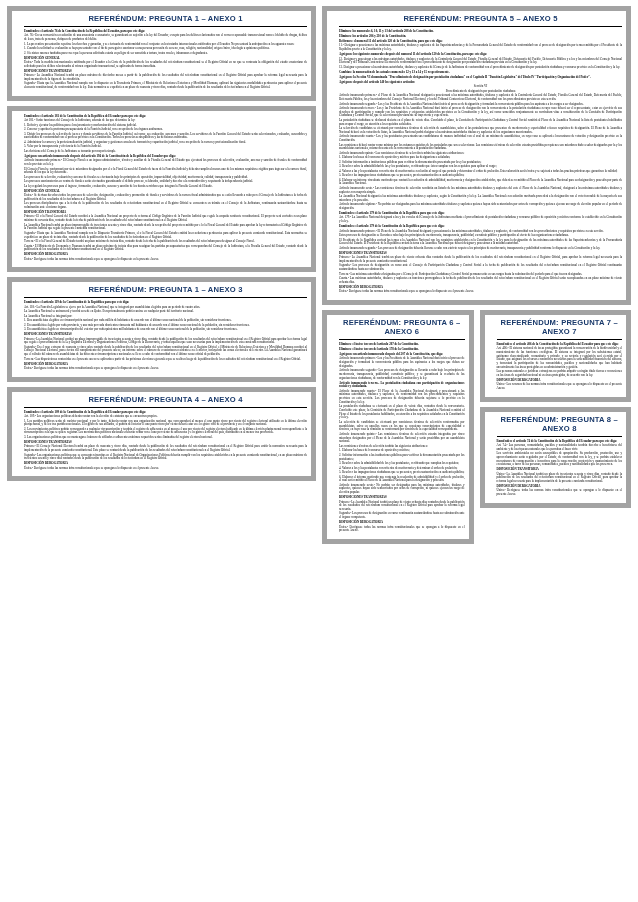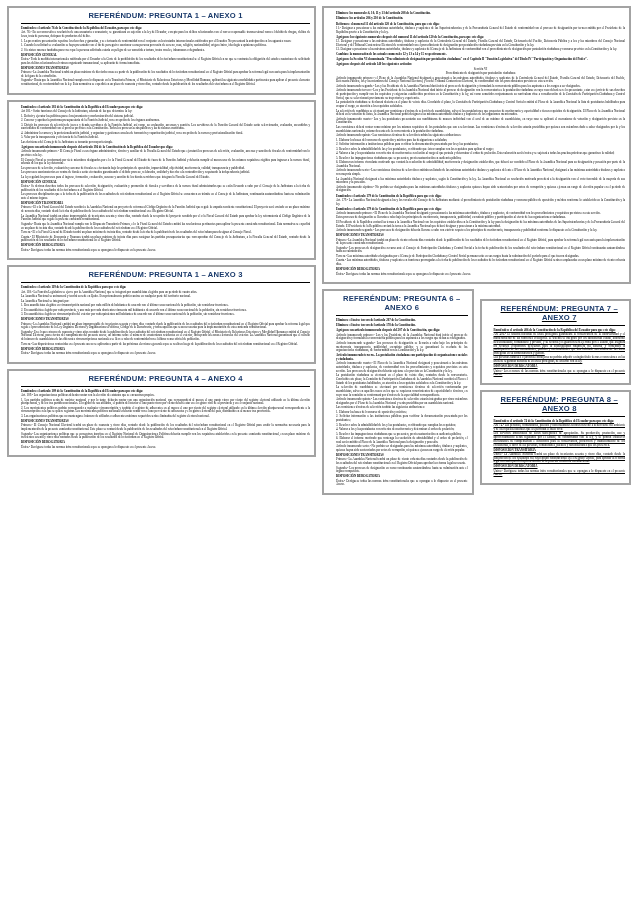--- a/index.html
+++ b/index.html
@@ -20,21 +20,21 @@
     display: flex;
     gap: 6px;
   }
   .col {
     width: 50%;
     display: flex;
     flex-direction: column;
     gap: 5px;
   }
   .card {
-    border: 2px solid #a3a3a3;
+    border: 5px solid #a3a3a3;
     padding: 3px 4px 4px 12px;
   }
   .card-title {
     font-family: "Liberation Sans", sans-serif;
     font-weight: bold;
     font-size: 7.6px;
     color: #1a3a6b;
     text-align: center;
     letter-spacing: 0.2px;
     margin-bottom: 3px;
@@ -137,20 +137,21 @@
           <p class="c">Primera.- El Consejo Nacional Electoral tendrá un plazo de cuarenta y cinco días, contado desde la publicación de los resultados del referéndum constitucional en el Registro Oficial para emitir la normativa necesaria para la implementación de la presente enmienda constitucional. Este plazo se contará desde la publicación de los resultados del referéndum constitucional en el Registro Oficial.</p>
           <p class="c">Segunda.- Las organizaciones políticas que se encuentren inscritas en el Registro Nacional de Organizaciones Políticas deberán cumplir con los requisitos establecidos en la presente enmienda constitucional, en un plazo máximo de trescientos sesenta y cinco días contados desde la publicación de los resultados del referéndum en el Registro Oficial.</p>
           <p class="h">DISPOSICIÓN DEROGATORIA</p>
           <p class="c">Única.- Deróguese todas las normas infra constitucionales que se opongan a lo dispuesto en el presente Anexo.</p>
         </div>
       </div>
     </div>
   <div class="col" id="col-right">
     <div class="rightTop" id="right-top" style="display:flex;flex-direction:column;gap:5px;">
         <div class="card">
+          <div class="card-title">REFERÉNDUM: PREGUNTA 5 – ANEXO 5</div>
           <div class="block">
             <p class="h">Elimínese los numerales 6, 10, 11 y 13 del artículo 208 de la Constitución.</p>
             <p class="h">Elimínese los artículos 206 y 210 de la Constitución.</p>
             <p class="h">Refórmese el numeral 11 del artículo 120 de la Constitución, para que este diga:</p>
             <p class="c">11.- Designar a posesionar a las máximas autoridades, titulares y suplentes de las Superintendencias y de la Procuraduría General del Estado de conformidad con el proceso de designación por terna remitida por el Presidente de la República previo a la Constitución y la ley.</p>
             <p class="h">Agréguese los siguientes numerales después del numeral 11 del artículo 120 de la Constitución, para que este diga:</p>
             <p class="c">12. Designar y posesionar a las máximas autoridades, titulares y suplentes de la Contraloría General del Estado, Fiscalía General del Estado, Defensoría del Pueblo, Defensoría Pública y a los y las miembros del Consejo Nacional Electoral y del Tribunal Contencioso Electoral de conformidad con el procedimiento de designación por postulación ciudadana prevista en la Constitución y la ley.</p>
             <p class="c">13. Designar a posesionar a las máximas autoridades, titulares y suplentes del Consejo de la Judicatura de conformidad con el procedimiento de designación por postulación ciudadana y concurso previsto en la Constitución y la ley.</p>
             <p class="h">Cambiase la numeración de los actuales numerales 12 y 13 a 14 y 15 respectivamente.</p>
             <p class="h">Agréguese la Sección VI denominada "Procedimiento de designación por postulación ciudadana" en el Capítulo II "Función Legislativa" del Título IV "Participación y Organización del Poder".</p>
@@ -184,21 +185,21 @@
             <p class="h">DISPOSICIONES TRANSITORIAS</p>
             <p class="c">Primera.- La Asamblea Nacional tendrá un plazo de ciento ochenta días contados desde la publicación de los resultados del referéndum constitucional en el Registro Oficial, para aprobar la reforma legal necesaria para la implementación de la presente enmienda constitucional.</p>
             <p class="c">Segunda.- Los procesos de designación en curso ante el Consejo de Participación Ciudadana y Control Social a la fecha de publicación de los resultados del referéndum constitucional en el Registro Oficial continuarán sustanciándose hasta su culminación.</p>
             <p class="c">Tercera.- Las máximas autoridades designadas por el Consejo de Participación Ciudadana y Control Social permanecerán en sus cargos hasta la culminación del período para el que fueron designadas.</p>
             <p class="c">Cuarta.- Las máximas autoridades, titulares y suplentes en funciones prorrogadas a la fecha de publicación de los resultados del referéndum constitucional en el Registro Oficial serán reemplazadas en un plazo máximo de ciento ochenta días.</p>
             <p class="h">DISPOSICIÓN DEROGATORIA</p>
             <p class="c">Única.- Deróguese todas las normas infra constitucionales que se opongan a lo dispuesto en el presente Anexo.</p>
           </div>
         </div>
       </div>
-    <div class="rightSplit" id="right-split" style="display:flex;gap:6px;align-items:center;">
+    <div class="rightSplit" id="right-split" style="display:flex;gap:6px;align-items:flex-start;">
         <div style="width: 50%; display: flex; flex-direction: column; gap: 5px;">
           <div class="card">
             <div class="card-title">REFERÉNDUM: PREGUNTA 6 – ANEXO 6</div>
             <div class="block">
               <p class="h">Elimínese el inciso tercero del artículo 207 de la Constitución.</p>
               <p class="h">Elimínese el inciso tercero del artículo 178 de la Constitución.</p>
               <p class="h">Agréguese un artículo innumerado después del 207 de la Constitución, que diga:</p>
               <p class="c">Artículo innumerado primero.- Los y las Presidente de la Asamblea Nacional dará inicio al proceso de designación y formulará la convocatoria pública para los aspirantes a los cargos que deban ser designados.</p>
               <p class="c">Artículo innumerado segundo.- Los procesos de designación se llevarán a cabo bajo los principios de meritocracia, transparencia, publicidad, escrutinio público, y se garantizará la veeduría de las organizaciones ciudadanas, de conformidad con la Constitución y la ley.</p>
               <p class="h">Artículo innumerado tercero.- La postulación ciudadana con participación de organizaciones sociales y ciudadanía.</p>
@@ -215,21 +216,21 @@
               <p class="c">6. Elaborar el informe motivado que contenga la resolución de admisibilidad y el orden de prelación, el cual será remitido al Pleno de la Asamblea Nacional para la designación y posesión.</p>
               <p class="c">Artículo innumerado sexto.- No podrán ser designadas para las máximas autoridades, titulares y suplentes, quienes hayan sido sentenciados por actos de corrupción, ni quienes ejerzan un cargo de elección popular.</p>
               <p class="h">DISPOSICIONES TRANSITORIAS</p>
               <p class="c">Primera.- La Asamblea Nacional tendrá un plazo de ciento ochenta días contados desde la publicación de los resultados del referéndum constitucional en el Registro Oficial para aprobar la reforma legal necesaria.</p>
               <p class="c">Segunda.- Los procesos de designación en curso continuarán sustanciándose hasta su culminación ante el órgano competente.</p>
               <p class="h">DISPOSICIÓN DEROGATORIA</p>
               <p class="c">Única.- Deróguese todas las normas infra constitucionales que se opongan a lo dispuesto en el presente Anexo.</p>
             </div>
           </div>
         </div>
-        <div style="width: 50%; display: flex; flex-direction: column; gap: 5px; text-decoration: underline;">
+        <div style="width: 50%; display: flex; flex-direction: column; gap: 5px;">
           <div class="card">
             <div class="card-title">REFERÉNDUM: PREGUNTA 7 – ANEXO 7</div>
             <div class="block">
               <p class="h">Enmiéndese el artículo 406 de la Constitución de la República del Ecuador para que este diga:</p>
               <p class="c">Art. 406.- El sistema nacional de áreas protegidas garantizará la conservación de la biodiversidad y el mantenimiento de las funciones ecológicas. El sistema se integrará por los subsistemas estatal, autónomo descentralizado, comunitario y privado, y su rectoría y regulación será ejercida por el Estado, que asignará los recursos económicos necesarios para la sostenibilidad financiera del sistema, y fomentará la participación de las comunidades, pueblos y nacionalidades que han habitado ancestralmente las áreas protegidas en su administración y gestión.</p>
               <p class="c">Las personas naturales o jurídicas extranjeras no podrán adquirir a ningún título tierras o concesiones en las áreas de seguridad nacional ni en áreas protegidas, de acuerdo con la ley.</p>
               <p class="h">DISPOSICIÓN DEROGATORIA</p>
               <p class="c">Única.- Los recursos de las normas infra constitucionales que se opongan a lo dispuesto en el presente Anexo.</p>
             </div>
           </div>

